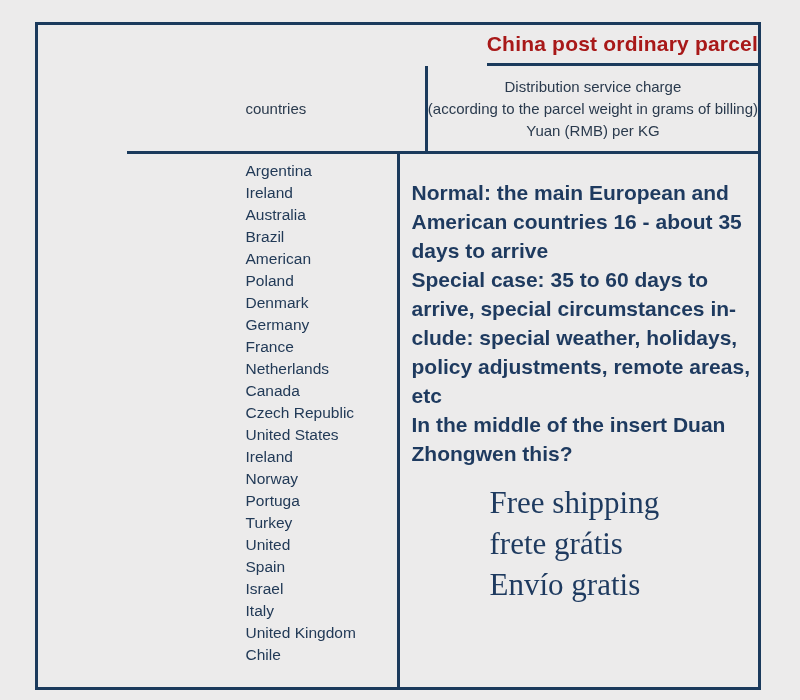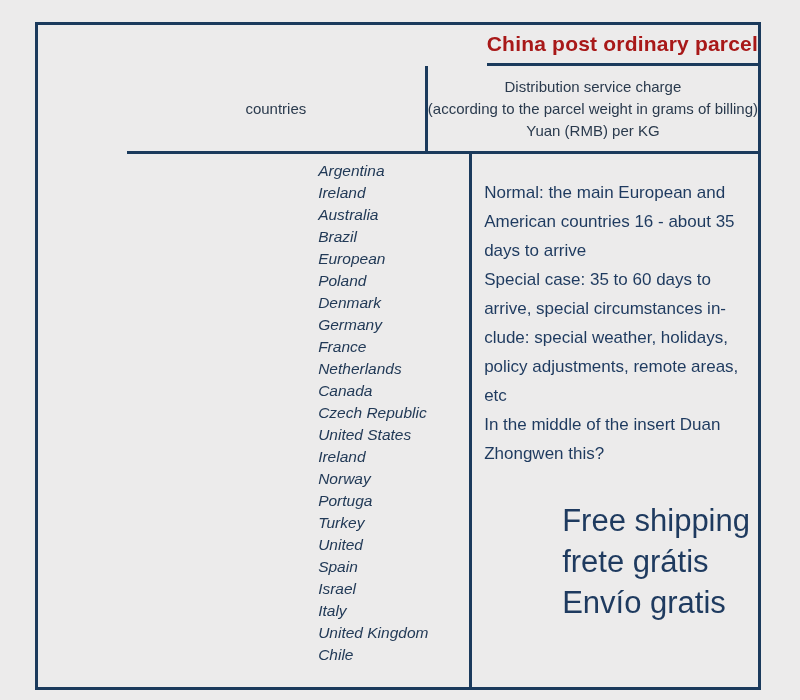--- a/index.html
+++ b/index.html
@@ -80,48 +80,49 @@
   .body-row {
     flex: 1 1 auto;
     display: flex;
     min-height: 0;
   }
   .body-left {
     width: 275px;
     box-sizing: border-box;
     border-right: 3px solid #1b3a5c;
     padding: 6px 0 0 121px;
-    font-style: italic;
   }
   .country-item {
     color: #223a57;
     font-size: 15.5px;
     line-height: 22px;
     white-space: nowrap;
   }
 
   .body-right {
     flex: 1 1 auto;
     box-sizing: border-box;
     padding: 24px 8px 0 12px;
   }
   .notes {
     color: #1e3a5f;
-    font-size: 17px;
+    font-size: 21px;
     line-height: 29px;
+    font-weight: bold;
   }
   .notes .line {
     white-space: nowrap;
   }
   .free-block {
-    margin-top: 32px;
+    margin-top: 14px;
     padding-left: 78px;
     color: #1e3a5f;
     font-size: 31px;
     line-height: 41px;
+    font-family: Liberation Serif, serif;
   }
   .free-block .fline {
     white-space: nowrap;
   }
 </style>
 </head>
 <body>
 
 <div id="table-wrap">
 
@@ -139,21 +140,21 @@
       <div>Yuan (RMB) per KG</div>
     </div>
   </div>
 
   <div class="body-row">
     <div class="body-left" id="country-list">
         <div class="country-item">Argentina</div>
         <div class="country-item">Ireland</div>
         <div class="country-item">Australia</div>
         <div class="country-item">Brazil</div>
-        <div class="country-item">European</div>
+        <div class="country-item">American</div>
         <div class="country-item">Poland</div>
         <div class="country-item">Denmark</div>
         <div class="country-item">Germany</div>
         <div class="country-item">France</div>
         <div class="country-item">Netherlands</div>
         <div class="country-item">Canada</div>
         <div class="country-item">Czech Republic</div>
         <div class="country-item">United States</div>
         <div class="country-item">Ireland</div>
         <div class="country-item">Norway</div>

